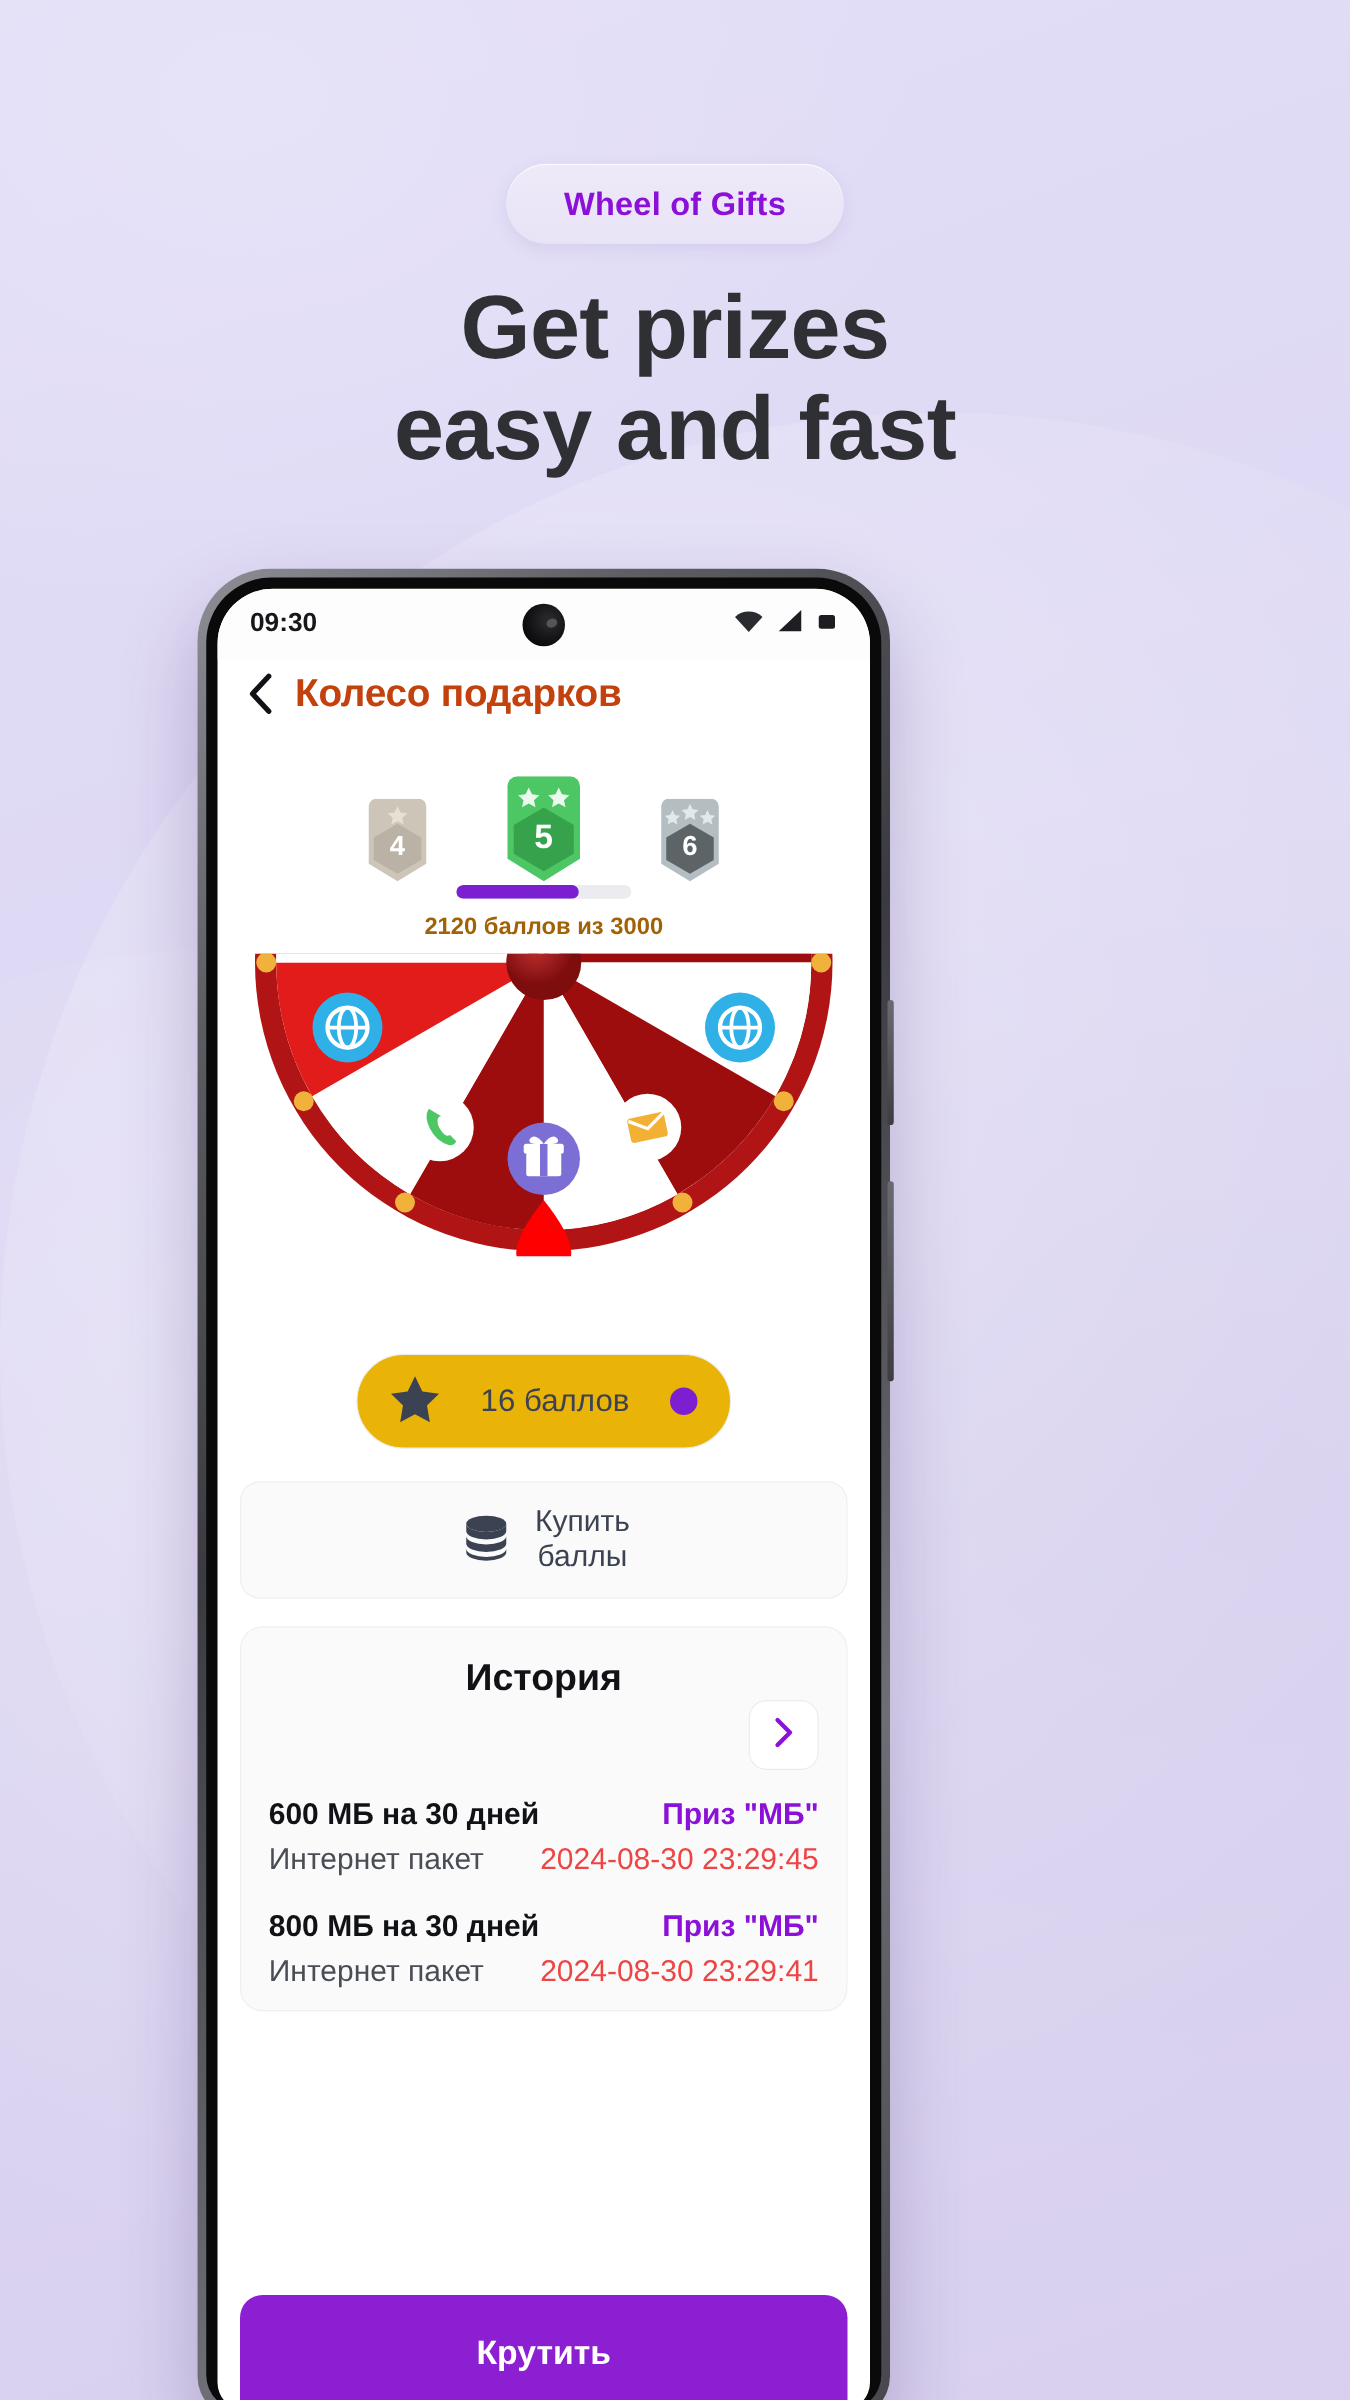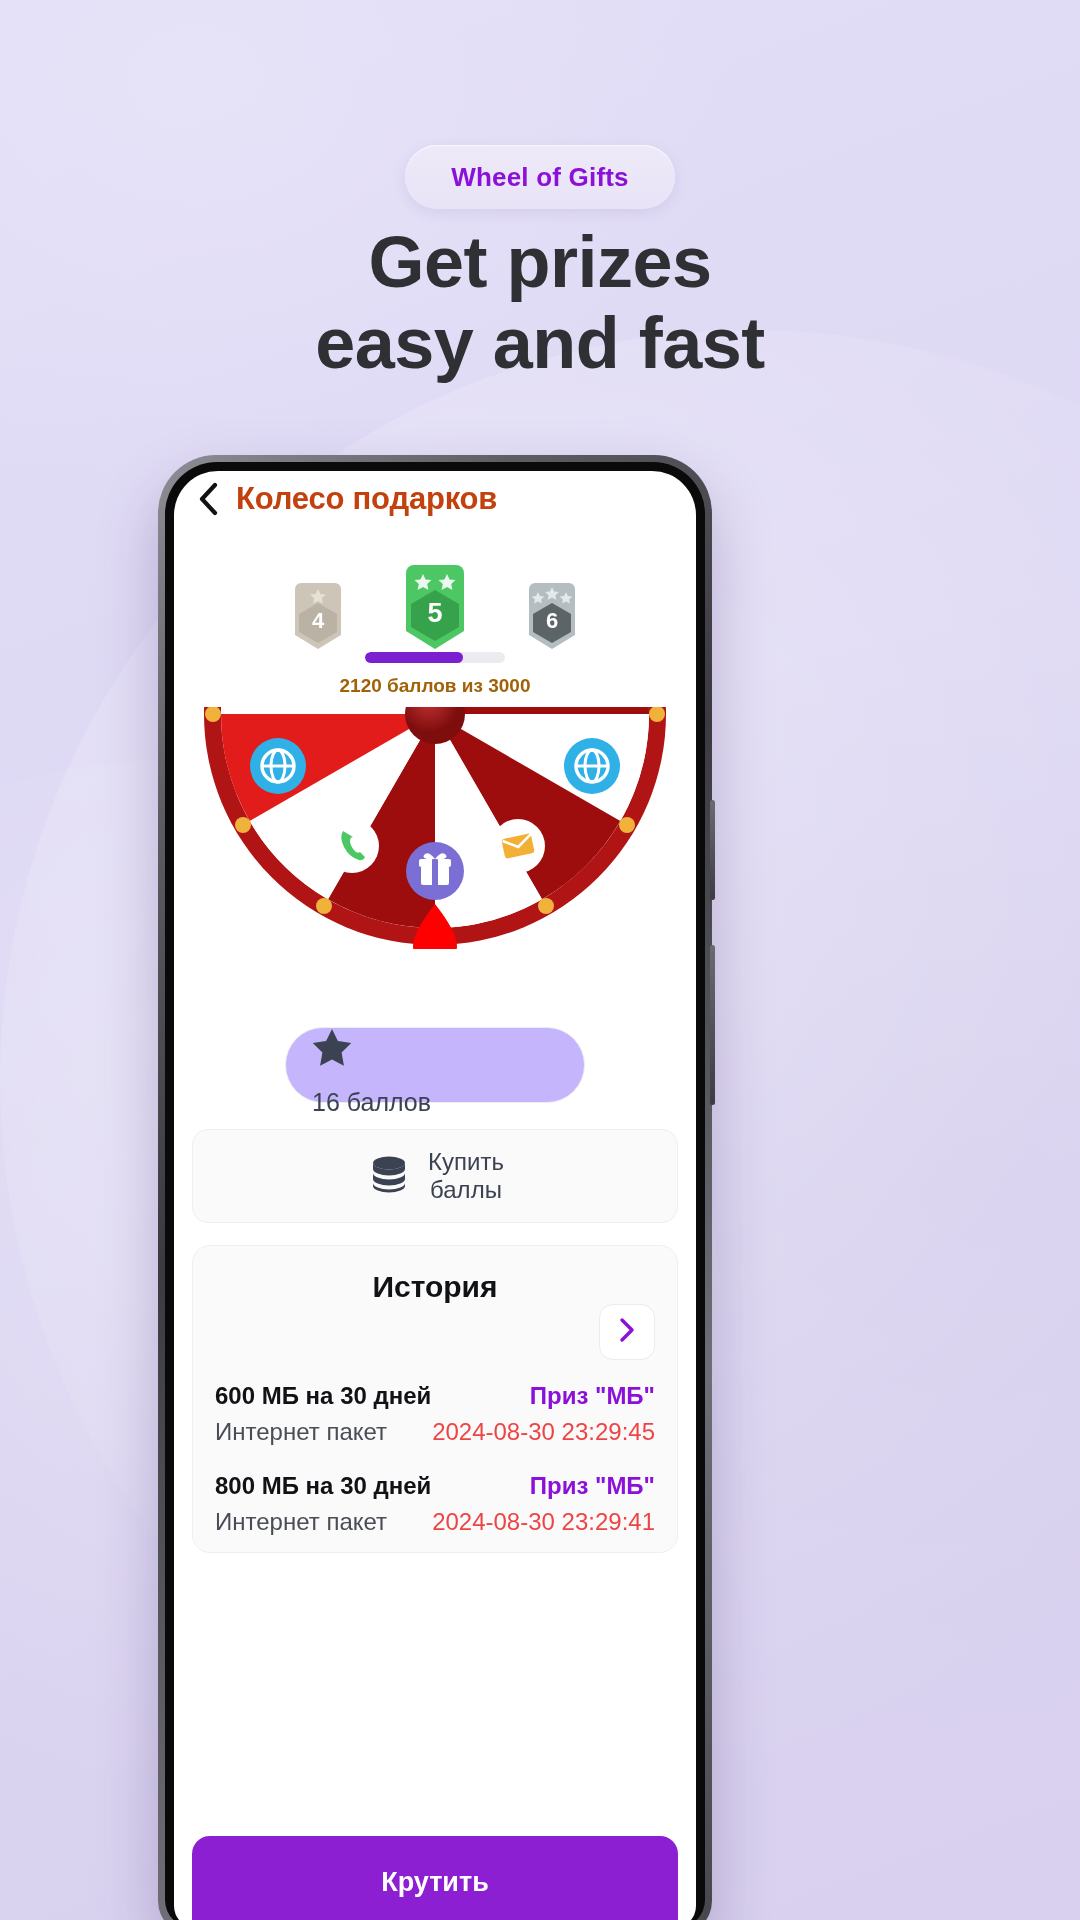--- a/index.html
+++ b/index.html
@@ -30,21 +30,21 @@
     width: 1100px; height: 1100px;
     left: -380px; top: 760px;
     border-radius: 50%;
     background: radial-gradient(circle at 60% 40%, rgba(255,255,255,0.22) 0%, rgba(255,255,255,0) 68%);
   }
 
   
   .pill {
     position: absolute;
     left: 50%; transform: translateX(-50%);
-    top: 145px;
+    top: 131px;
     width: 270px; height: 64px;
     border-radius: 32px;
     background: linear-gradient(180deg,#eeeaf9 0%, #e8e3f6 100%);
     box-shadow: 0 4px 14px rgba(90,60,150,0.10), inset 0 1px 0 rgba(255,255,255,0.7);
     display: flex; align-items: center; justify-content: center;
   }
   .pill-text {
     color: #8B10D8;
     font-size: 26px;
     font-weight: bold;
@@ -188,26 +188,25 @@
     margin-top: 10px;
     overflow: hidden;
   }
   .wheel-area svg { position: absolute; left: 50%; transform: translateX(-50%); top: -228px; }
 
   
   .points-chip {
     margin: 30px auto 0 auto;
     width: 300px; height: 76px;
     border-radius: 38px;
-    background: #c4b5fd;
+    background: #eab308;
     border: 1px solid #eeeef1;
-    display: flex; align-items: flex-start;
+    display: flex; align-items: center;
     padding: 0 26px;
     gap: 18px;
-    flex-direction: column;
   }
   .points-text { font-size: 25px; color: #3b4252; flex: 1; text-align: center; }
   .points-dot { width: 22px; height: 22px; border-radius: 50%; background: #7B1FD1; flex: none; }
 
   
   .actions {
     display: flex; gap: 20px;
     padding: 26px 18px 0 18px;
   }
   .action-btn {
@@ -280,20 +279,41 @@
   <div>Get prizes</div>
   <div>easy and fast</div>
 </div>
 
 <div class="phone">
   <div class="btn-side b1"></div>
   <div class="btn-side b2"></div>
   <div class="phone-inner">
     <div class="screen">
 
+      <div class="statusbar">
+        <span class="status-time">09:30</span>
+        <div class="camera"></div>
+        <div class="status-right">
+          <span>
+            <svg width="26" height="20" viewBox="0 0 26 20">
+                <path d="M13 18.5 L2 6.5 a16 16 0 0 1 22 0 Z" fill="#2a2b2e"></path>
+              </svg>
+          </span>
+          <span>
+            <svg width="24" height="20" viewBox="0 0 24 20">
+                <path d="M2 18 L20 1 L20 18 Z" fill="#1d1e21"></path>
+              </svg>
+          </span>
+          <span>
+            <svg width="16" height="16" viewBox="0 0 16 16">
+                <rect x="1" y="3" width="13" height="11" rx="2" fill="#1d1e21"></rect>
+              </svg>
+          </span>
+        </div>
+      </div>
 
       <div class="appbar">
         <span class="back-chevron">
           <svg viewBox="0 0 26 34" width="26" height="34">
               <path d="M19 3 L6 17 L19 31" stroke="#111215" stroke-width="4.2" fill="none" stroke-linecap="round" stroke-linejoin="round"></path>
             </svg>
         </span>
         <span class="appbar-title">Колесо подарков</span>
       </div>
 

